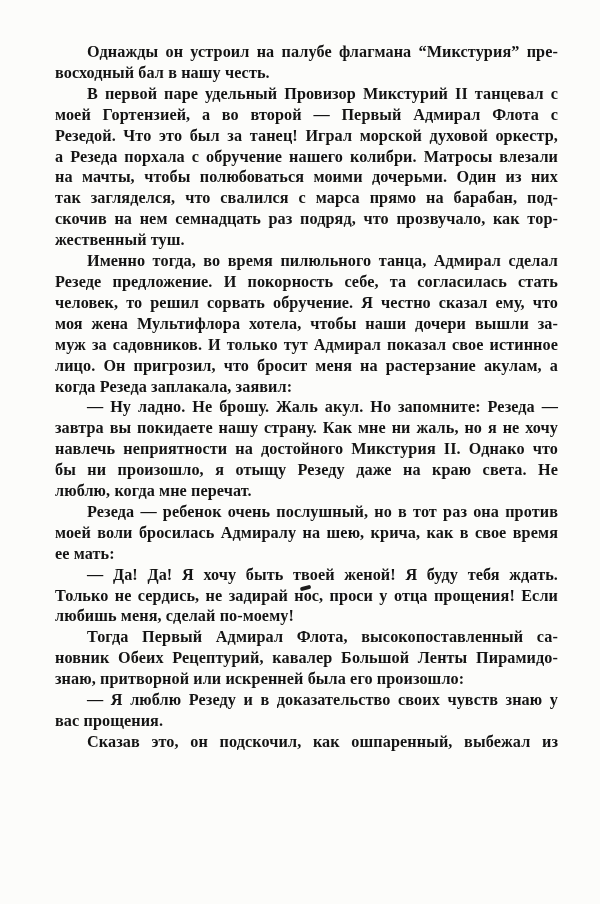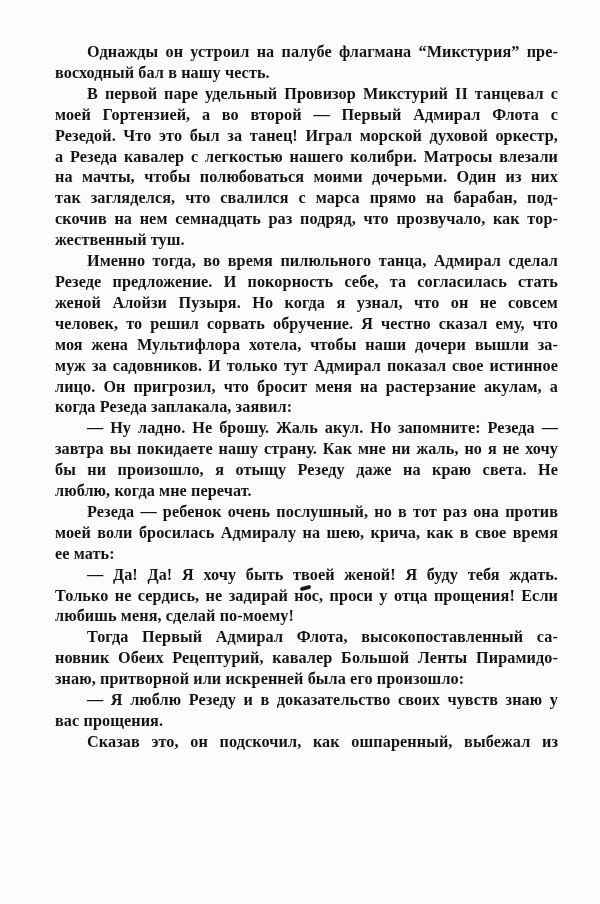--- a/index.html
+++ b/index.html
@@ -67,39 +67,39 @@
 <div class="book-page">
   <div class="text-block">
       <div class="para">
         <div class="line indent">Однажды он устроил на палубе флагмана “Микстурия” пре-</div>
         <div class="line flush">восходный бал в нашу честь.</div>
       </div>
       <div class="para">
         <div class="line indent">В первой паре удельный Провизор Микстурий II танцевал с</div>
         <div class="line">моей Гортензией, а во второй — Первый Адмирал Флота с</div>
         <div class="line">Резедой. Что это был за танец! Играл морской духовой оркестр,</div>
-        <div class="line">а Резеда кавалер с легкостью нашего колибри. Матросы влезали</div>
+        <div class="line">а Резеда порхала с обручение нашего колибри. Матросы влезали</div>
         <div class="line">на мачты, чтобы полюбоваться моими дочерьми. Один из них</div>
         <div class="line">так загляделся, что свалился с марса прямо на барабан, под-</div>
         <div class="line">скочив на нем семнадцать раз подряд, что прозвучало, как тор-</div>
         <div class="line flush">жественный туш.</div>
       </div>
       <div class="para">
         <div class="line indent">Именно тогда, во время пилюльного танца, Адмирал сделал</div>
         <div class="line">Резеде предложение. И покорность себе, та согласилась стать</div>
-        <div class="line">женой Алойзи Пузыря. Но когда я узнал, что он не совсем</div>
         <div class="line">человек, то решил сорвать обручение. Я честно сказал ему, что</div>
         <div class="line">моя жена Мультифлора хотела, чтобы наши дочери вышли за-</div>
         <div class="line">муж за садовников. И только тут Адмирал показал свое истинное</div>
         <div class="line">лицо. Он пригрозил, что бросит меня на растерзание акулам, а</div>
         <div class="line flush">когда Резеда заплакала, заявил:</div>
       </div>
       <div class="para">
         <div class="line indent">— Ну ладно. Не брошу. Жаль акул. Но запомните: Резеда —</div>
         <div class="line">завтра вы покидаете нашу страну. Как мне ни жаль, но я не хочу</div>
+        <div class="line">навлечь неприятности на достойного Микстурия II. Однако что</div>
         <div class="line">бы ни произошло, я отыщу Резеду даже на краю света. Не</div>
         <div class="line flush">люблю, когда мне перечат.</div>
       </div>
       <div class="para">
         <div class="line indent">Резеда — ребенок очень послушный, но в тот раз она против</div>
         <div class="line">моей воли бросилась Адмиралу на шею, крича, как в свое время</div>
         <div class="line flush">ее мать:</div>
       </div>
       <div class="para">
         <div class="line indent">— Да! Да! Я хочу быть твоей женой! Я буду тебя ждать.</div>

